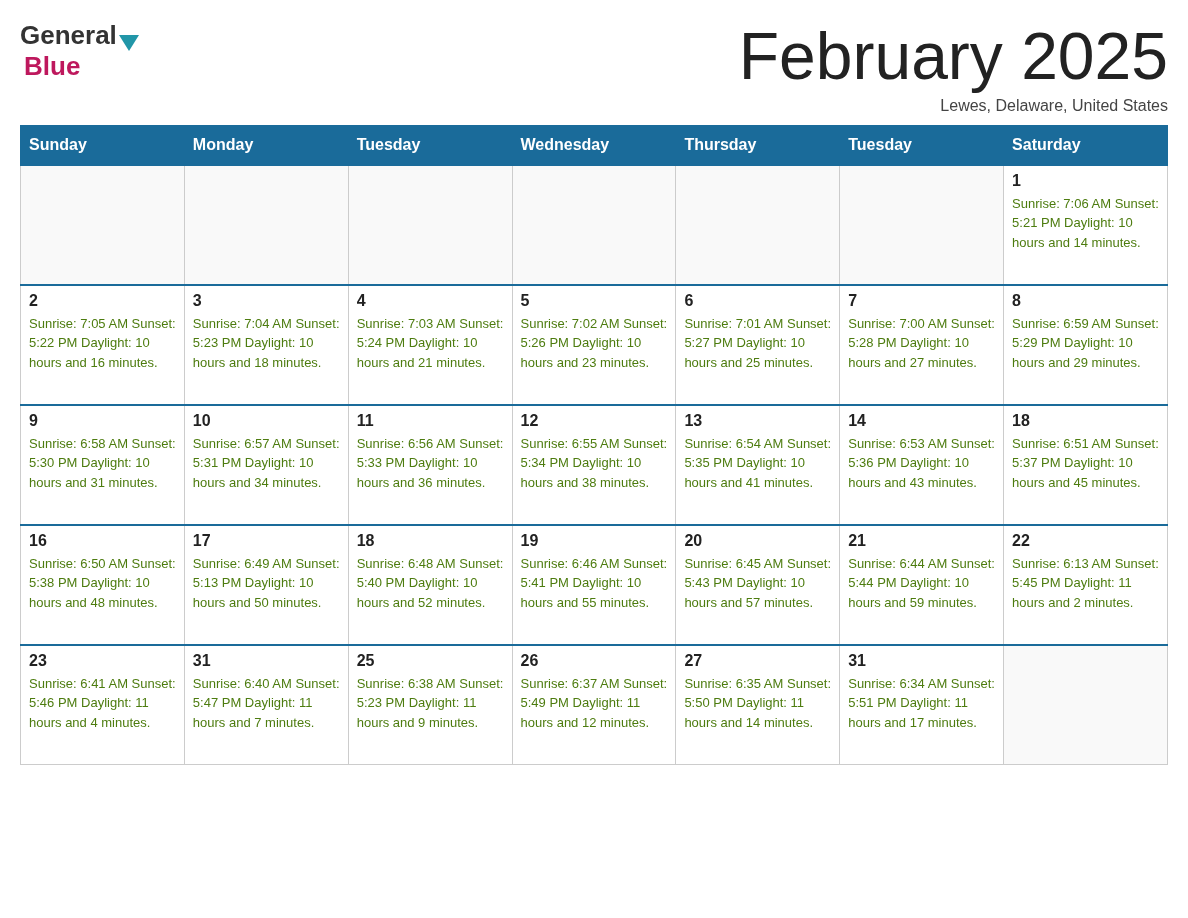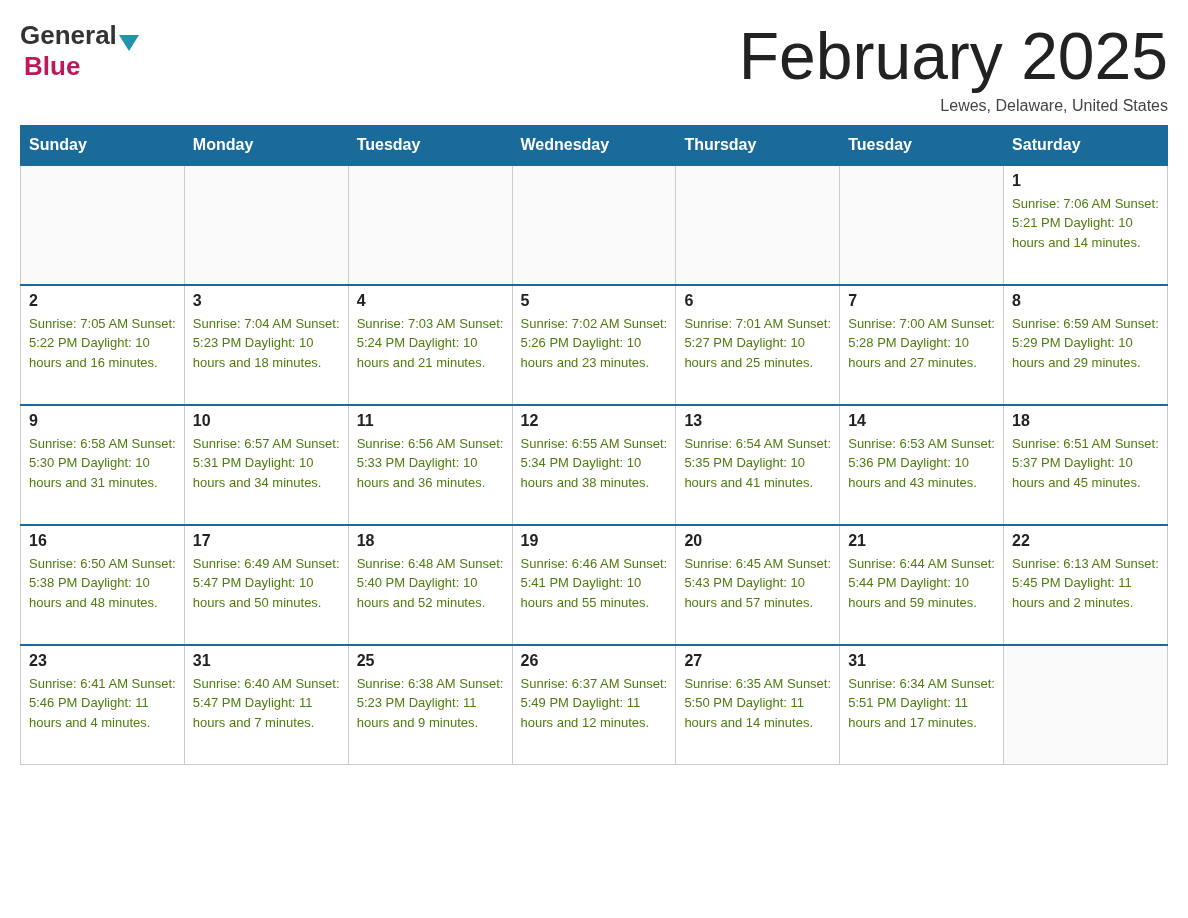--- a/index.html
+++ b/index.html
@@ -258,21 +258,21 @@
         <td>
           <div class="day-number">16</div>
           <div class="day-info">Sunrise: 6:50 AM
 Sunset: 5:38 PM
 Daylight: 10 hours
 and 48 minutes.</div>
         </td>
         <td>
           <div class="day-number">17</div>
           <div class="day-info">Sunrise: 6:49 AM
-Sunset: 5:47 PM
+Sunset: 5:13 PM
 Daylight: 10 hours
 and 50 minutes.</div>
         </td>
         <td>
           <div class="day-number">18</div>
           <div class="day-info">Sunrise: 6:48 AM
 Sunset: 5:40 PM
 Daylight: 10 hours
 and 52 minutes.</div>
         </td>

